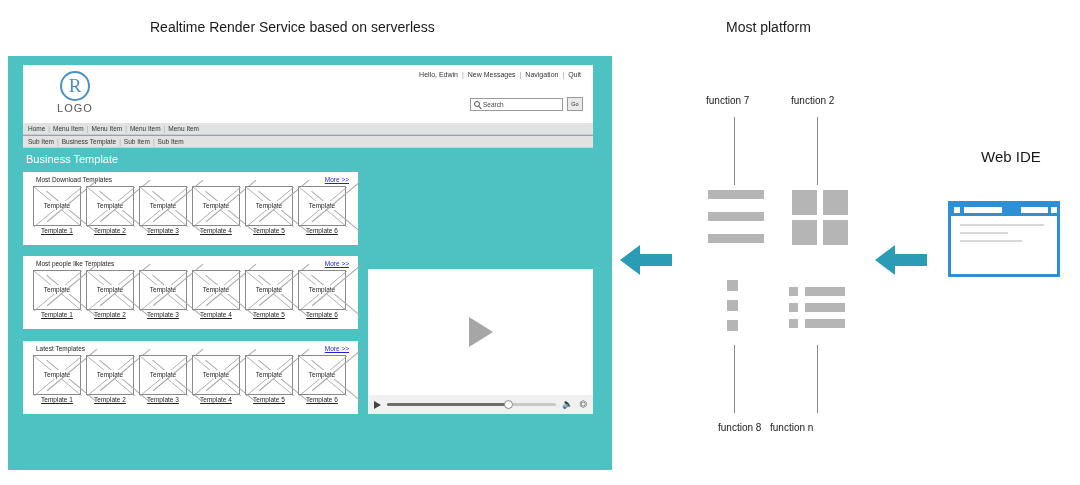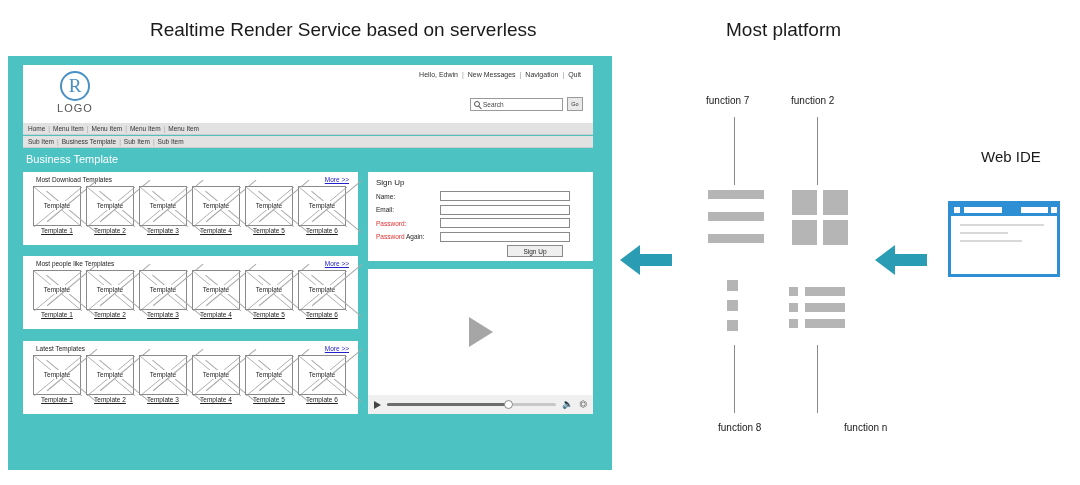--- a/index.html
+++ b/index.html
@@ -9,21 +9,21 @@
     width: 1080px; height: 485px;
     background: #ffffff;
     font-family: "Liberation Sans", sans-serif;
     overflow: hidden;
   }
   #root { position: relative; width: 1080px; height: 485px; }
 
   
   .fig-title {
     position: absolute;
-    font-size: 19px;
+    font-size: 14px;
     color: #1a1a1a;
     white-space: nowrap;
   }
   #title-left  { left: 150px; top: 19px; }
   #title-right { left: 726px; top: 19px; }
   #title-ide   { left: 981px; top: 148px; font-size: 15px; }
 
   
   #mockup-panel {
     position: absolute;
@@ -494,41 +494,20 @@
                 <line x1="0" y1="0" x2="48" y2="40" stroke="#9a9a9a" stroke-width="0.8"></line>
                 <line x1="48" y1="0" x2="0" y2="40" stroke="#9a9a9a" stroke-width="0.8"></line>
               </svg>
             <div class="tpl-thumb-label">Template</div>
           </div>
           <div class="tpl-caption">Template 6</div>
         </div>
       </div>
     </div>
 
-    <div id="signup-panel">
-      <div id="signup-title">Sign Up</div>
-
-      <div class="form-row">
-        <div class="form-label">Name:</div>
-        <div class="form-input"></div>
-      </div>
-      <div class="form-row">
-        <div class="form-label">Email:</div>
-        <div class="form-input"></div>
-      </div>
-      <div class="form-row">
-        <div class="form-label req">Password:</div>
-        <div class="form-input"></div>
-      </div>
-      <div class="form-row">
-        <div class="form-label"><span style="color:#e03030">Password</span><span> Again:</span></div>
-        <div class="form-input"></div>
-      </div>
-      <div id="signup-submit">Sign Up</div>
-    </div>
 
     <div id="video-panel">
       <div id="video-stage">
         <div id="video-play-big"></div>
       </div>
       <div id="video-controls">
         <div id="video-play-small"></div>
         <div id="video-progress">
           <div id="video-progress-fill"></div>
           <div id="video-knob"></div>
@@ -565,21 +544,21 @@
   <div class="fn-stem" style="left:734px; top:345px; height:68px;"></div>
   <div class="fn-label" style="left:718px; top:422px;">function 8</div>
 
   <div class="blk" style="left:789px; top:287px; width:9px; height:9px;"></div>
   <div class="blk" style="left:805px; top:287px; width:40px; height:9px;"></div>
   <div class="blk" style="left:789px; top:303px; width:9px; height:9px;"></div>
   <div class="blk" style="left:805px; top:303px; width:40px; height:9px;"></div>
   <div class="blk" style="left:789px; top:319px; width:9px; height:9px;"></div>
   <div class="blk" style="left:805px; top:319px; width:40px; height:9px;"></div>
   <div class="fn-stem" style="left:817px; top:345px; height:68px;"></div>
-  <div class="fn-label" style="left:844px; top:422px;">function n</div>
+  <div class="fn-label" style="left:770px; top:422px;">function n</div>
 
   <div id="webide">
     <div id="webide-bar">
       <div class="tabchip" style="left:3px; width:6px;"></div>
       <div class="tabchip" style="left:13px; width:38px;"></div>
       <div class="tabchip" style="left:70px; width:27px;"></div>
       <div class="tabchip" style="left:100px; width:6px;"></div>
     </div>
     <div id="webide-body">
       <div class="codeline" style="width:84px;"></div>

